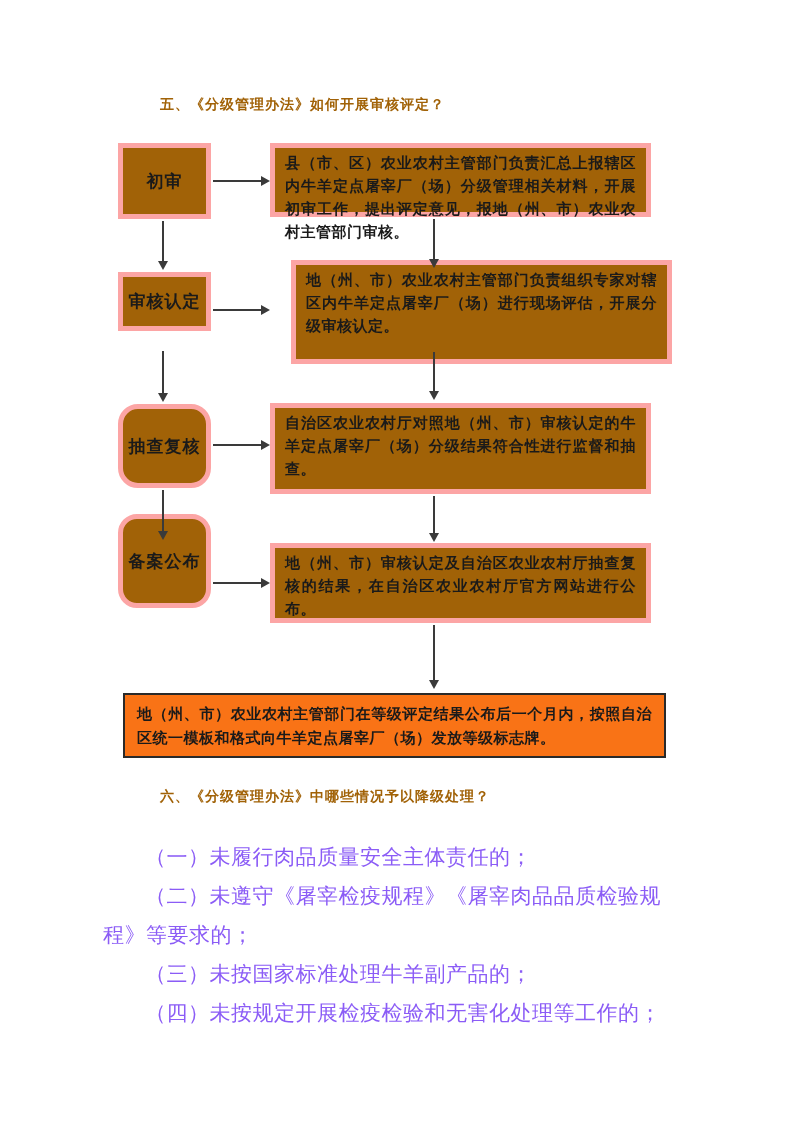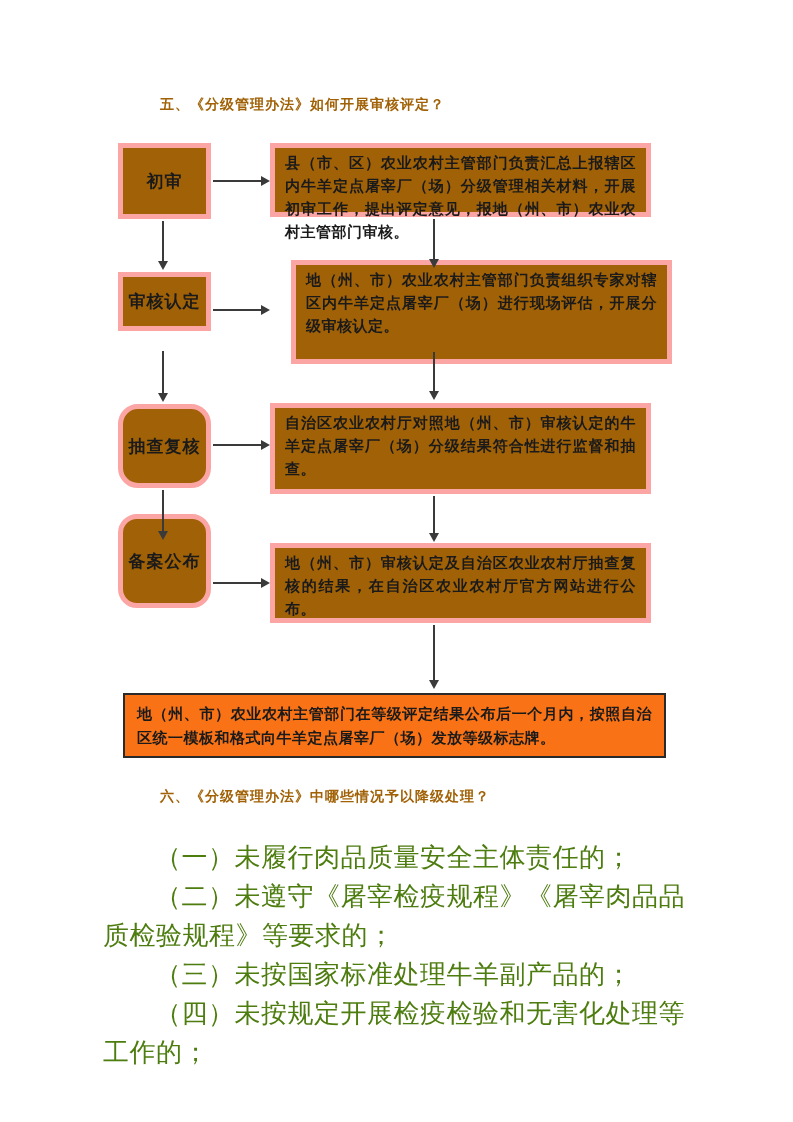--- a/index.html
+++ b/index.html
@@ -125,24 +125,24 @@
   .vaR2 { left: 433px; top: 352px; height: 46px; }
   .vaR3 { left: 433px; top: 496px; height: 44px; }
   .vaR4 { left: 433px; top: 625px; height: 62px; }
 
   
   .dlist {
     position: absolute;
     left: 103px;
     top: 838px;
     width: 594px;
-    font-size: 26px;
+    font-size: 21px;
     line-height: 39px;
     letter-spacing: 0.5px;
-    color: #4d7c0f;
+    color: #8b5cf6;
   }
   .dlist p {
     text-indent: 2em;
     margin: 0;
   }
 </style>
 </head>
 <body>
 
 <div class="page">

